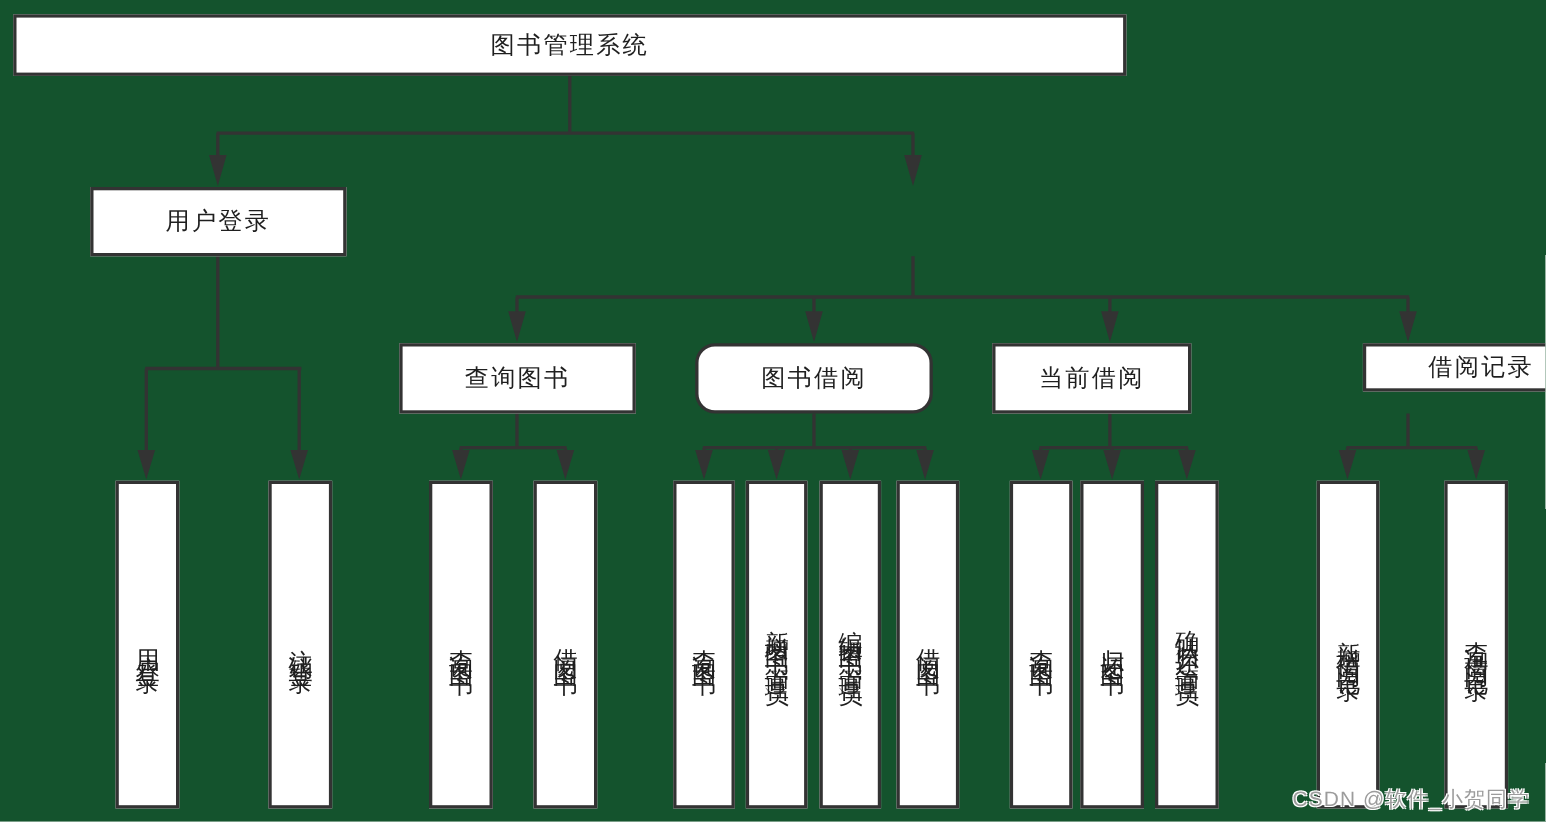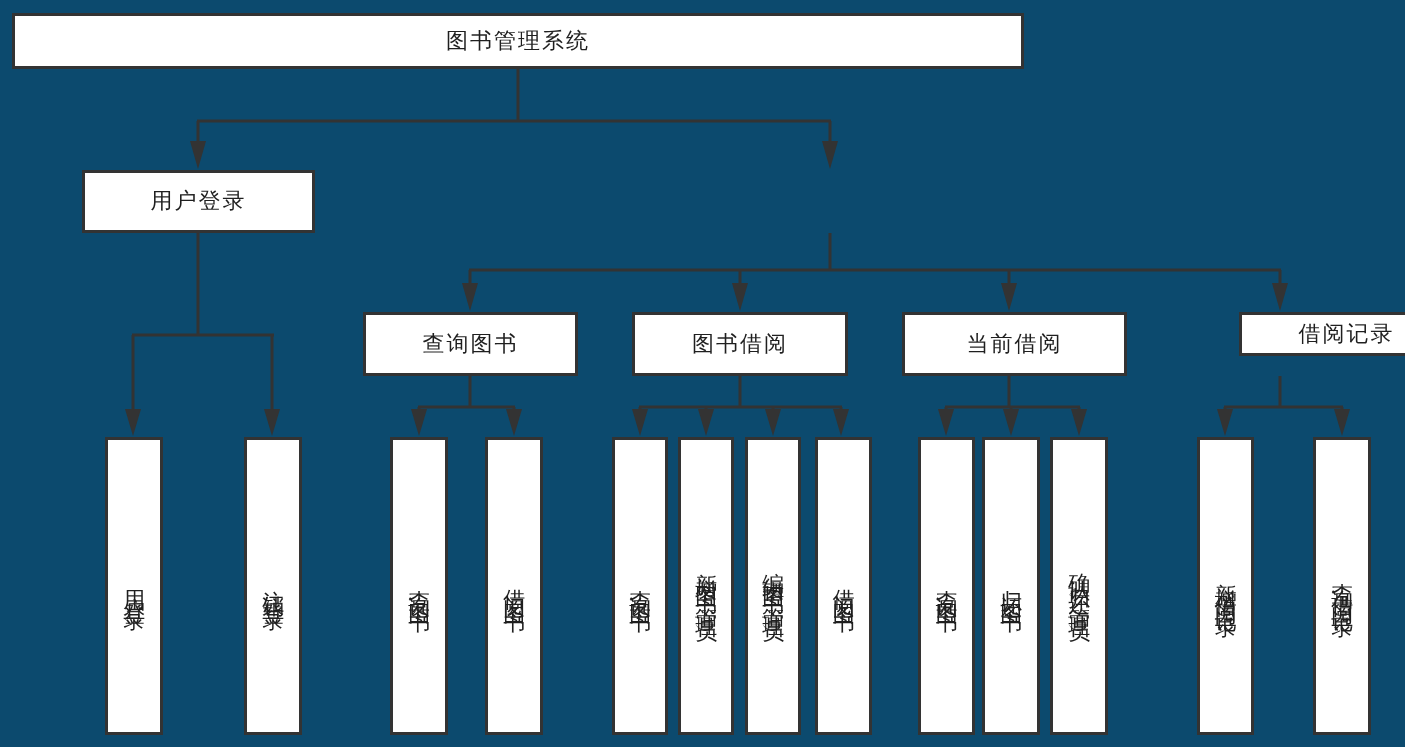--- a/index.html
+++ b/index.html
@@ -1,17 +1,17 @@
 <!DOCTYPE html>
 <html><head>
 <meta charset="utf-8">
 <style>
   html,body { margin:0; padding:0; background:#ffffff; }
   #canvas {
-    position:relative; width:1405px; height:747px; background:#0c4a6e;
+    position:relative; width:1405px; height:747px; background:#14532d;
     font-family:"Liberation Sans","DejaVu Sans",sans-serif; overflow:hidden;text-decoration:underline;
   }
   #edges { position:absolute; left:0; top:0; width:1405px; height:747px; }
   .box {
     position:absolute; box-sizing:border-box; background:#ffffff;
     border:3px solid #333333; color:#1f1f1f;
     display:flex; align-items:center; justify-content:center;
     font-size:22px; letter-spacing:2px; text-align:center; line-height:1.2;
     z-index:2;
   }
@@ -86,35 +86,36 @@
       <polygon points="1217,409 1233,409 1225,436"></polygon>
       <polygon points="1334,409 1350,409 1342,436"></polygon>
     </g>
   </svg>
 
   <div class="box" style="left:12px; top:13px; width:1012px; height:56px;">图书管理系统</div>
 
   <div class="box" style="left:82px; top:170px; width:233px; height:63px;">用户登录</div>
 
   <div class="box" style="left:363px; top:312px; width:215px; height:64px;">查询图书</div>
-  <div class="box" style="left:632px; top:312px; width:216px; height:64px;">图书借阅</div>
-  <div class="box" style="left:902px; top:312px; width:225px; height:64px;">当前借阅</div>
+  <div class="box" style="left:632px; top:312px; width:216px; height:64px;border-radius:18px;">图书借阅</div>
+  <div class="box" style="left:902px; top:312px; width:181px; height:64px;">当前借阅</div>
   <div class="box" style="left:1239px; top:312px; width:215px; height:44px;">借阅记录</div>
 
   <div class="box v" style="left:105px; top:437px; width:58px; height:298px;">用户登录</div>
   <div class="box v" style="left:244px; top:437px; width:58px; height:298px;">注销登录</div>
 
   <div class="box v" style="left:390px; top:437px; width:58px; height:298px;">查询图书</div>
   <div class="box v" style="left:485px; top:437px; width:58px; height:298px;">借阅图书</div>
 
   <div class="box v" style="left:612px; top:437px; width:56px; height:298px;">查询图书</div>
   <div class="box v" style="left:678px; top:437px; width:56px; height:298px;">新增图书（管理员）</div>
   <div class="box v" style="left:745px; top:437px; width:56px; height:298px;">编辑图书（管理员）</div>
   <div class="box v" style="left:815px; top:437px; width:57px; height:298px;">借阅图书</div>
 
   <div class="box v" style="left:918px; top:437px; width:57px; height:298px;">查询图书</div>
   <div class="box v" style="left:982px; top:437px; width:58px; height:298px;">归还图书</div>
   <div class="box v" style="left:1050px; top:437px; width:58px; height:298px;">确认归还（管理员）</div>
 
   <div class="box v" style="left:1197px; top:437px; width:57px; height:298px;">新增借阅记录</div>
   <div class="box v" style="left:1313px; top:437px; width:58px; height:298px;">查询借阅记录</div>
 
+  <div id="watermark">CSDN @软件_小贺同学</div>
 </div>
 
 </body></html>

